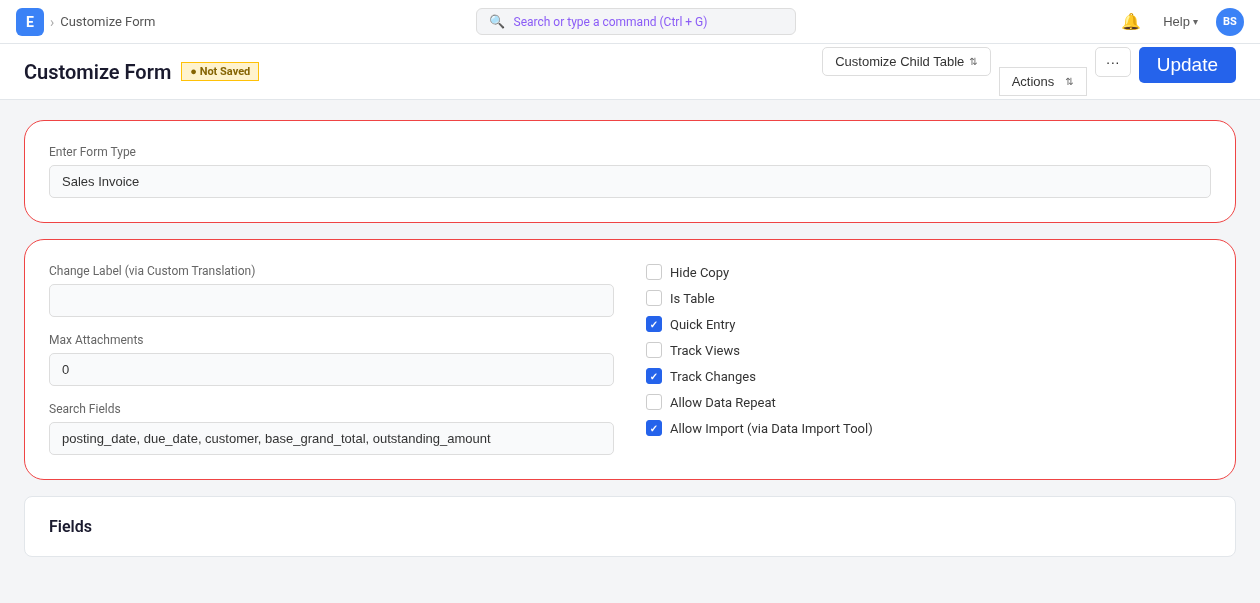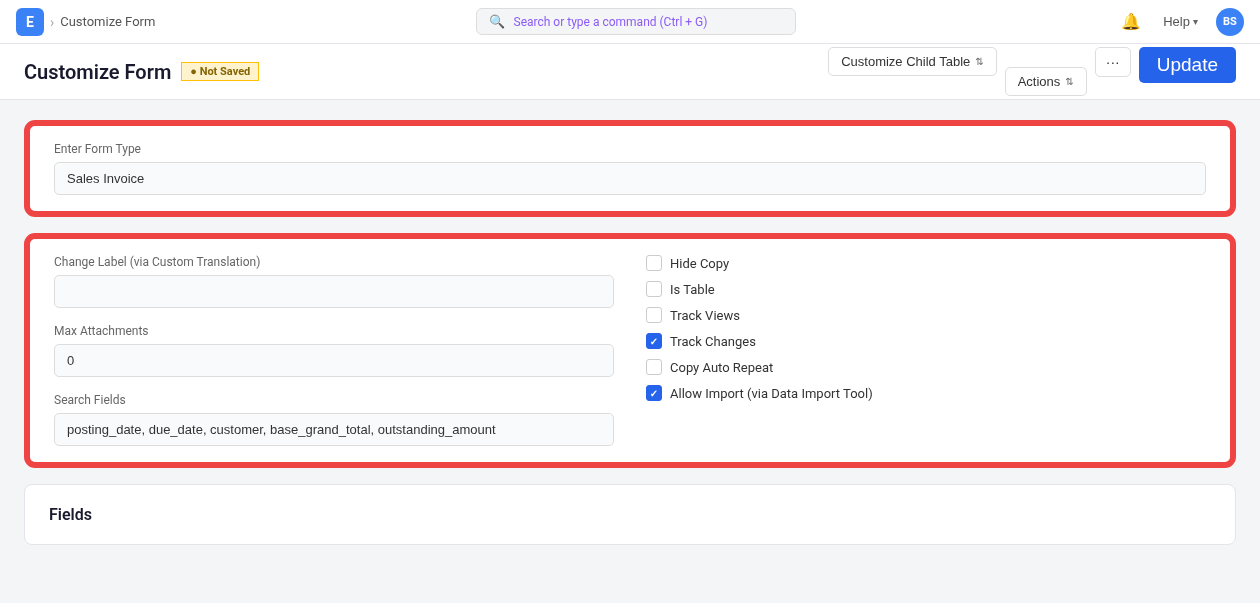--- a/index.html
+++ b/index.html
@@ -50,39 +50,39 @@
       background: #fff3cd; color: #856404; border: 1px solid #ffc107;
       border-radius: 0; padding: 2px 8px; font-size: 11px; font-weight: 700;
     }
     .page-header-right { display: flex; align-items: flex-start; gap: 8px; }
     .btn-customize-child {
       display: flex; align-items: center; gap: 5px;
       background: #fff; border: 1px solid #ddd; border-radius: 5px;
       padding: 6px 12px; font-size: 13px; cursor: pointer; color: #333;
     }
     .btn-actions {
-      display: flex; align-items: center; gap: 5px;
-      background: #fff; border: 1px solid #ddd; border-radius: 5px;
+      display: flex; align-items: center; gap: 11px;
+      background: #fff; border: 1px solid #ddd; border-radius: 0;
       padding: 6px 12px; font-size: 13px; cursor: pointer; color: #333; margin-top: 20px;
     }
     .btn-more {
       background: #fff; border: 1px solid #ddd; border-radius: 5px;
       padding: 6px 10px; font-size: 14px; cursor: pointer; color: #333;
     }
     .btn-update {
       background: #2563eb; color: #fff; border: none; border-radius: 5px;
       padding: 7px 18px; font-size: 19px; font-weight: 500; cursor: pointer;
     }
 
     
     .main-content { padding: 20px 24px; display: flex; flex-direction: column; gap: 16px; }
 
     
     .card {
-      background: #fff; border: 6px solid #ef4444; border-radius: 11px; padding: 16px 24px;
+      background: #fff; border: 1px solid #ef4444; border-radius: 20px; padding: 24px 24px;
     }
 
     
     .form-label { font-size: 12px; color: #666; margin-bottom: 6px; display: block; }
     .form-input {
       width: 100%; border: 1px solid #ddd; border-radius: 5px;
       padding: 8px 12px; font-size: 13px; background: #f9fafb; color: #333; outline: none;
     }
 
     
@@ -183,34 +183,38 @@
         <div class="checkbox-row">
           <div class="checkbox-custom"></div>
           <span class="checkbox-label">Hide Copy</span>
         </div>
 
         <div class="checkbox-row">
           <div class="checkbox-custom"></div>
           <span class="checkbox-label">Is Table</span>
         </div>
 
+        <div class="checkbox-row">
+          <div class="checkbox-custom checked"></div>
+          <span class="checkbox-label">Quick Entry</span>
+        </div>
 
         <div class="checkbox-row">
           <div class="checkbox-custom"></div>
           <span class="checkbox-label">Track Views</span>
         </div>
 
         <div class="checkbox-row">
           <div class="checkbox-custom checked"></div>
           <span class="checkbox-label">Track Changes</span>
         </div>
 
         <div class="checkbox-row">
           <div class="checkbox-custom"></div>
-          <span class="checkbox-label">Copy Auto Repeat</span>
+          <span class="checkbox-label">Allow Data Repeat</span>
         </div>
 
         <div class="checkbox-row">
           <div class="checkbox-custom checked"></div>
           <span class="checkbox-label">Allow Import (via Data Import Tool)</span>
         </div>
 
       </div>
     </div>
   </div>

